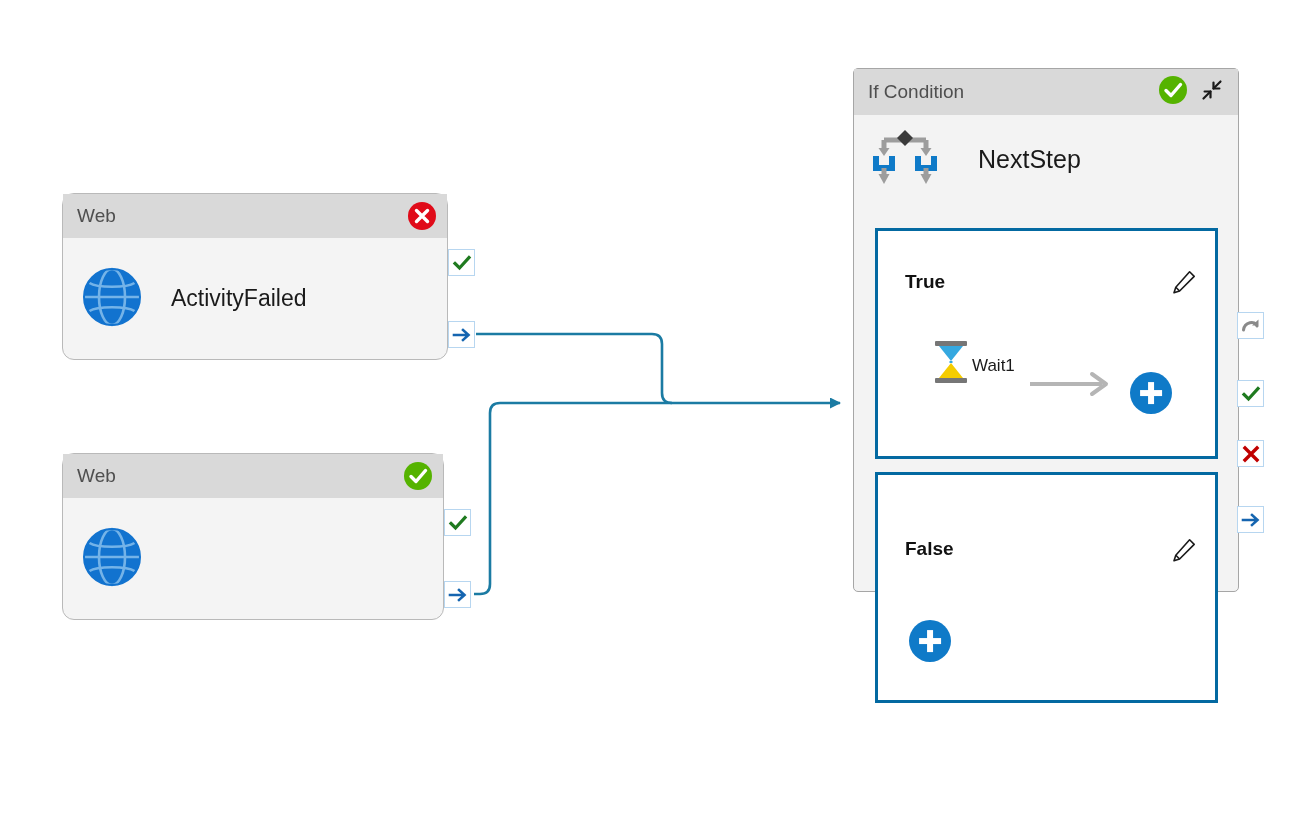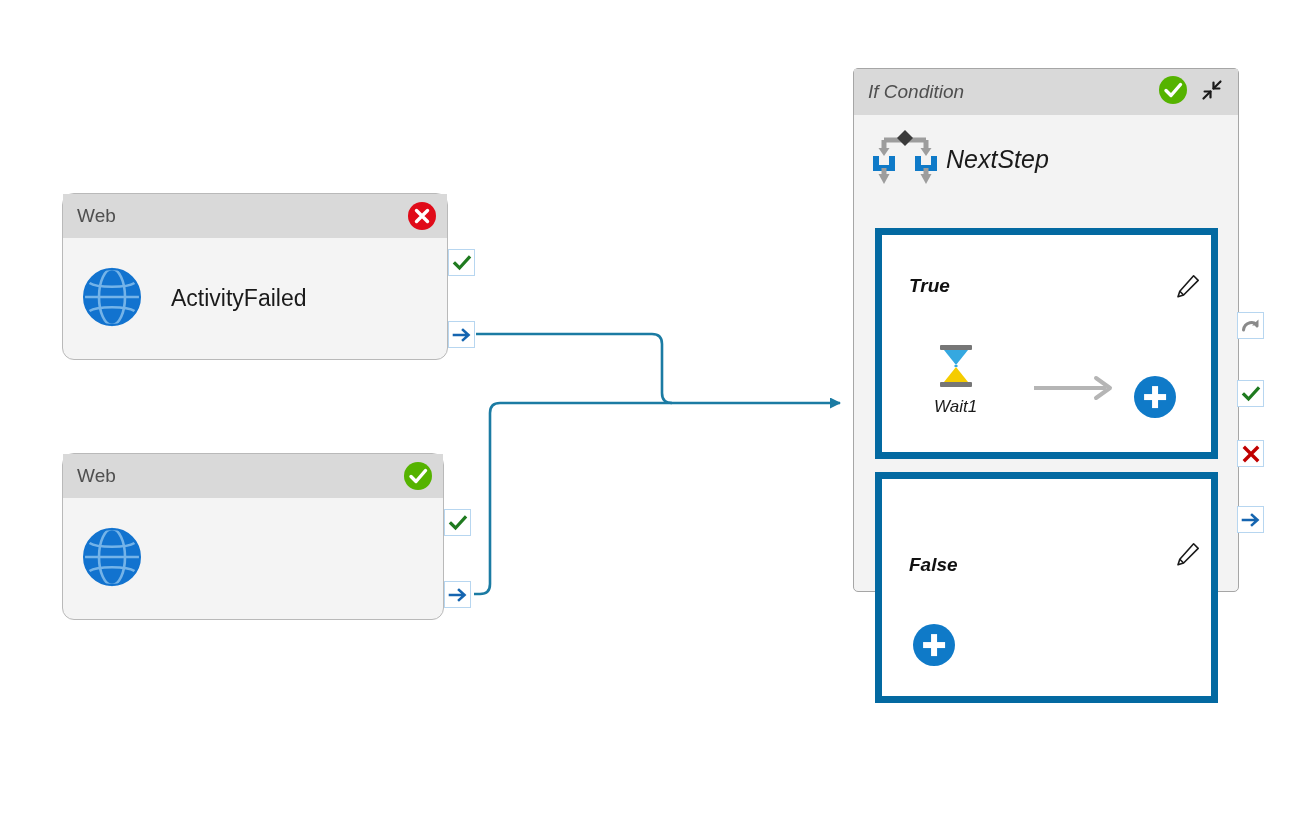--- a/index.html
+++ b/index.html
@@ -79,41 +79,41 @@
   }
   .panel-header-actions{display:flex;align-items:center;gap:10px;}
   .panel-activity-row{
     display:flex;align-items:center;
     height:88px;
     padding-left:18px;
     box-sizing:border-box;
   }
   .panel-activity-name{
     font-size:25px;color:#1a1a1a;
-    margin-left:8px;
+    margin-left:40px;
   }
   .branch-box{
     position:absolute;
     background:#ffffff;
-    border:7px solid #0369a1;
+    border:3px solid #0369a1;
     box-sizing:border-box;
   }
   .branch-label{
     position:absolute;
     font-size:19px;
     font-weight:bold;
     color:#111;
   }
   .branch-edit{
     position:absolute;
     width:26px;height:26px;
   }
   .branch-activity{
     position:absolute;
-    display:flex;flex-direction:column;align-items:center;justify-content:center;
+    display:flex;flex-direction:row;align-items:center;justify-content:center;
   }
   .branch-activity-name{
     font-size:17px;color:#1a1a1a;margin-top:4px;
   }
   .add-button{
     position:absolute;
     border-radius:50%;
     background:#0f7ac8;
     display:flex;align-items:center;justify-content:center;
   }
@@ -214,21 +214,21 @@
         <path d="M3,10.5 L7.5,15 L17,4.5" fill="none" stroke="#1f7a1f" stroke-width="3.2" stroke-linecap="square"></path>
       </svg>
     </div>
     <div class="handle" style="left:381px;top:127px;">
       <svg width="20" height="20" viewBox="0 0 20 20">
         <path d="M2,10 L16,10 M11,5 L16.5,10 L11,15" fill="none" stroke="#1565b0" stroke-width="2.6" stroke-linecap="square"></path>
       </svg>
     </div>
   </div>
 
-  <div class="container-panel" style="left:853px;top:68px;width:386px;height:524px;font-style:italic;">
+  <div class="container-panel" style="left:853px;top:68px;width:386px;height:524px;">
 
     <div class="panel-header">
       <span class="panel-title">If Condition</span>
       <span class="panel-header-actions">
         <span>
           <svg width="30" height="30" viewBox="0 0 30 30">
             <circle cx="15" cy="15" r="14" fill="#55b300"></circle>
             <path d="M8,15.5 L13,20.5 L22.5,9.5" fill="none" stroke="#fff" stroke-width="3.4" stroke-linecap="round" stroke-linejoin="round"></path>
           </svg>
         </span>
@@ -300,21 +300,21 @@
           <path d="M64,3 L78,13 L64,23" fill="none" stroke="#b5b5b5" stroke-width="4" stroke-linecap="round" stroke-linejoin="round"></path>
         </svg>
       </span>
 
       <span class="add-button" style="left:252px;top:141px;width:42px;height:42px;">
         <span class="plus"></span>
       </span>
     </div>
 
     <div class="branch-box" style="left:21px;top:403px;width:343px;height:231px;">
-      <span class="branch-label" style="left:27px;top:75px;">False</span>
+      <span class="branch-label" style="left:27px;top:63px;">False</span>
       <span class="branch-edit" style="left:293px;top:62px;">
         <svg width="26" height="26" viewBox="0 0 26 26">
           <g fill="none" stroke="#1a1a1a" stroke-width="1.6" stroke-linejoin="round">
             <path d="M18.6,2.8 L23.2,7.4 L8.6,22 L3,23.8 L4.8,18.2 Z"></path>
             <path d="M4.8,18.2 L8.6,22"></path>
           </g>
         </svg>
       </span>
       <span class="add-button" style="left:31px;top:145px;width:42px;height:42px;">
         <span class="plus"></span>

